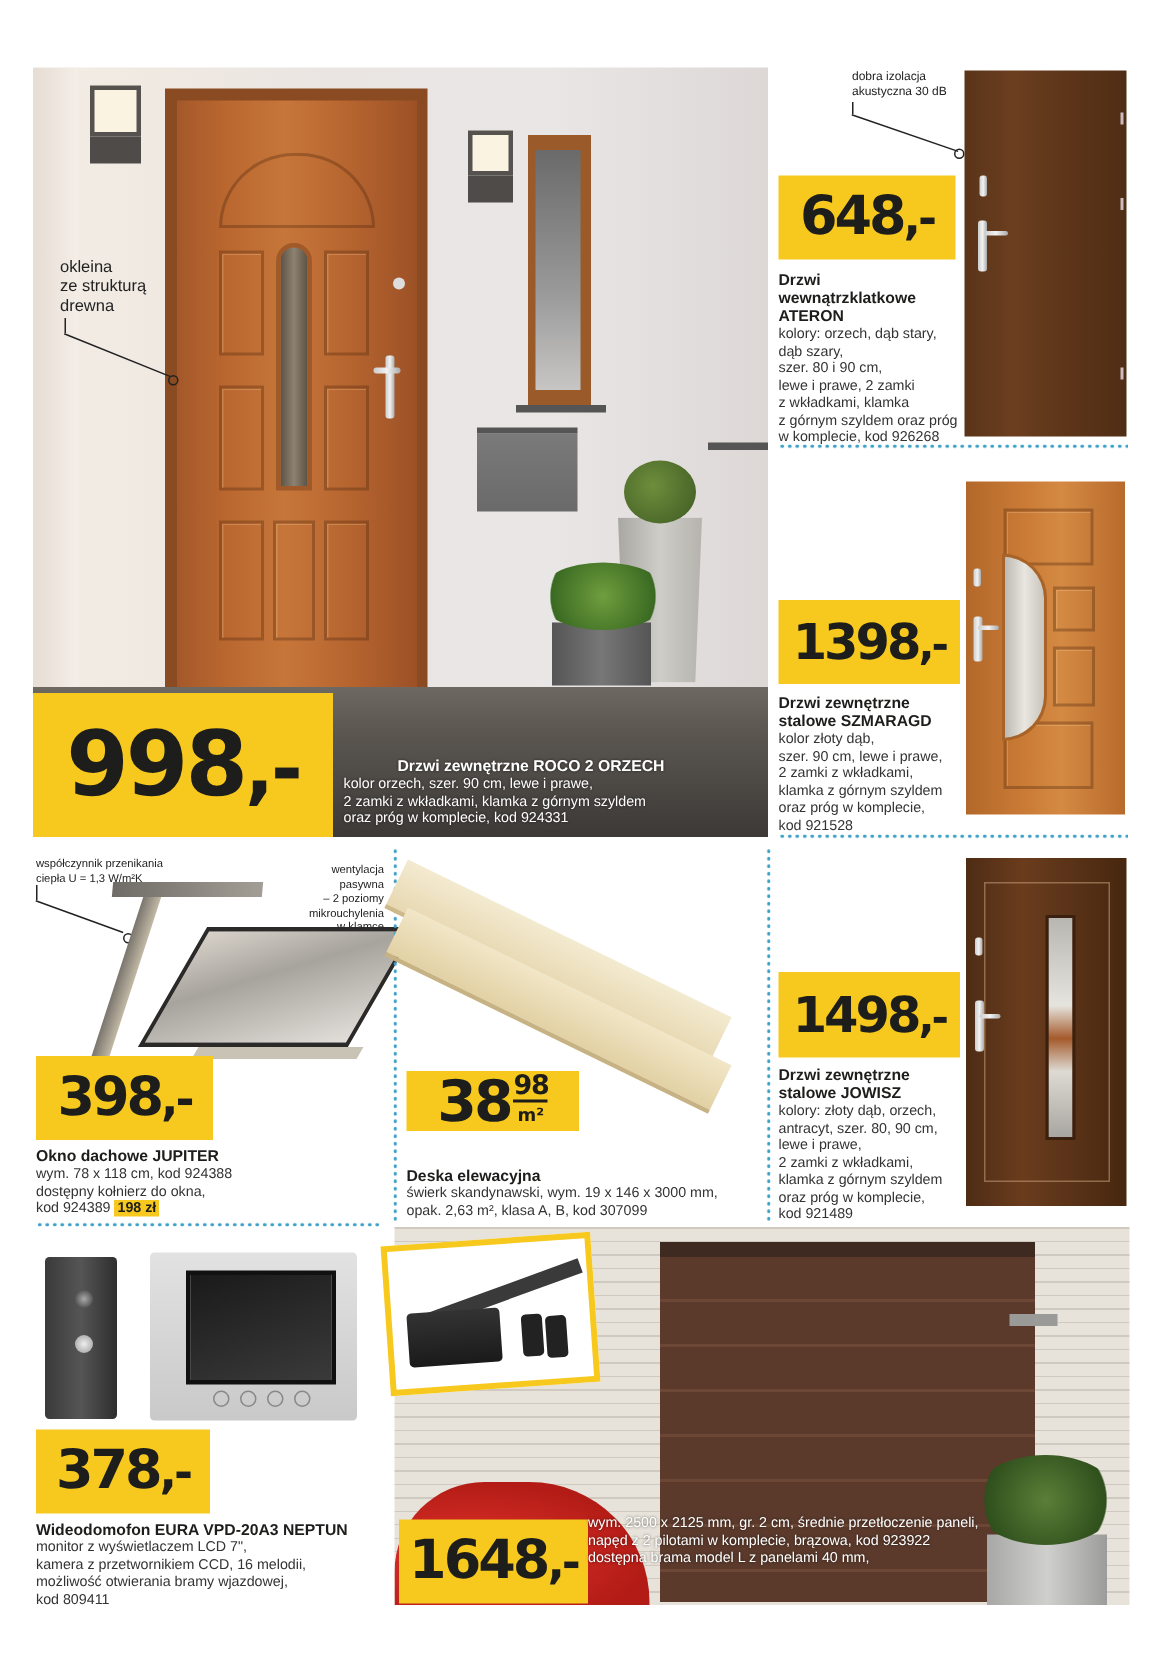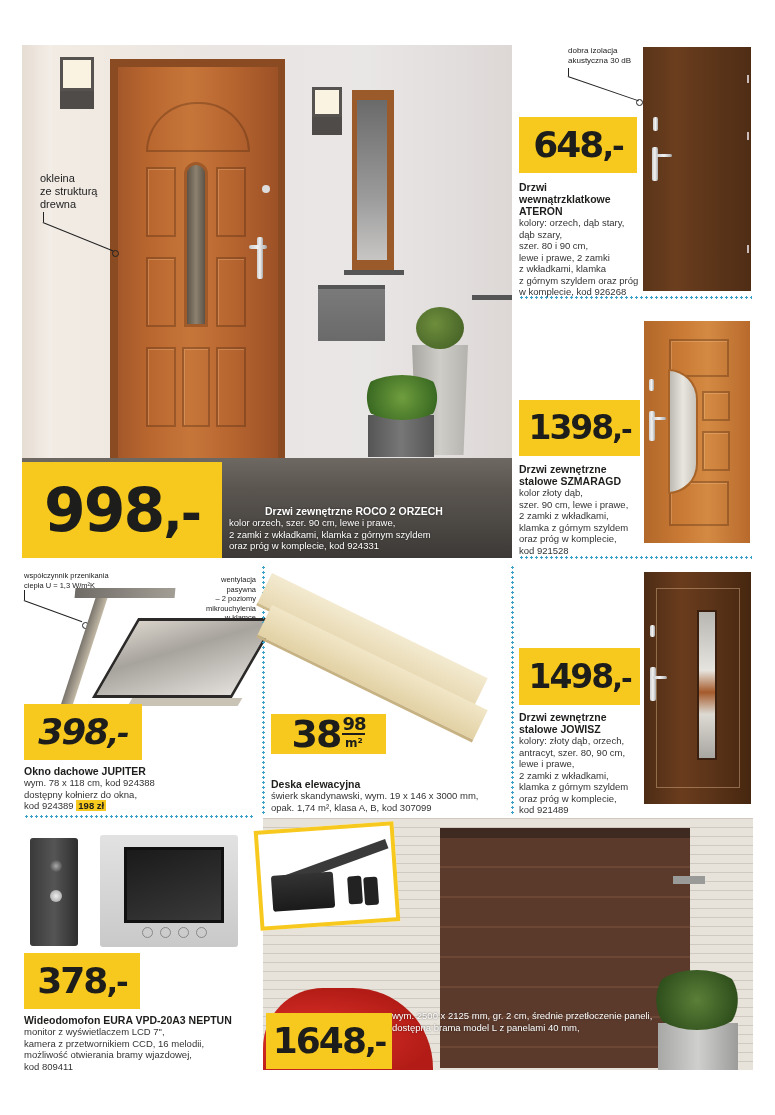--- a/index.html
+++ b/index.html
@@ -175,21 +175,21 @@
 <div class="abs" style="left:256px;top:623px;width:1px;height:14px;background:#222;"></div>
 <div class="callout-line" style="left:256px;top:637px;width:30px;transform:rotate(140deg);"></div>
 <div class="callout-dot" style="left:220px;top:654px;"></div>
 
 <div class="abs" style="left:70px;top:588px;width:190px;height:155px;">
   <div class="abs" style="left:5px;top:0;width:100px;height:10px;background:linear-gradient(90deg,#6f6b66,#a39e95);transform:skewX(-5deg);"></div>
   <div class="abs" style="left:6px;top:10px;width:12px;height:120px;background:linear-gradient(90deg,#7a756d,#c2b8a5);transform:skewX(-18deg);"></div>
   <div class="abs" style="left:45px;top:30px;width:140px;height:80px;background:linear-gradient(160deg,#d8d2c9,#a7a39d 40%,#e2dfda);border:3px solid #2b2a28;transform:skewX(-30deg);"></div>
   <div class="abs" style="left:60px;top:110px;width:110px;height:8px;background:#c9c3b5;transform:skewX(-30deg);"></div>
 </div>
-<div class="price-box" style="left:24px;top:704px;width:118px;height:56px;font-style:italic;">
+<div class="price-box" style="left:24px;top:704px;width:118px;height:56px;">
   <span class="price" style="font-size:36px;"><span>398</span><span class="suffix">,-</span></span>
 </div>
 <div class="abs" style="left:24px;top:765px;width:230px;">
   <div class="title">Okno dachowe JUPITER</div>
   <div class="desc">wym. 78 x 118 cm, kod 924388</div>
   <div class="desc">dostępny kołnierz do okna,</div>
   <div class="desc"><span>kod 924389</span> <span class="badge">198 zł</span></div>
 </div>
 <div class="dots-h" style="left:24px;top:815px;width:230px;"></div>
 <div class="dots-v" style="left:262px;top:565px;height:250px;"></div>
@@ -203,21 +203,21 @@
     <span>38</span>
     <span style="display:flex;flex-direction:column;align-items:center;margin-left:2px;">
       <span style="font-size:18px;letter-spacing:-1px;border-bottom:2px solid #1d1d1b;line-height:18px;">98</span>
       <span style="font-size:12px;letter-spacing:0;margin-top:2px;">m²</span>
     </span>
   </span>
 </div>
 <div class="abs" style="left:271px;top:778px;width:240px;">
   <div class="title">Deska elewacyjna</div>
   <div class="desc">świerk skandynawski, wym. 19 x 146 x 3000 mm,</div>
-  <div class="desc">opak. 1,74 m², klasa A, B, kod 307099</div>
+  <div class="desc">opak. 2,63 m², klasa A, B, kod 307099</div>
 </div>
 <div class="dots-v" style="left:511px;top:565px;height:250px;"></div>
 
 <div class="abs wood-walnut" style="left:644px;top:572px;width:107px;height:232px;">
   <div class="abs" style="left:12px;top:16px;width:84px;height:200px;border:1px solid rgba(210,170,130,.5);"></div>
   <div class="abs" style="left:53px;top:38px;width:20px;height:150px;background:linear-gradient(180deg,#b8b6b0,#e6e4de 40%,#a55a2b 55%,#dcdad3 70%,#a8a6a0);border:2px solid #3b200f;"></div>
   <div class="handle" style="left:6px;top:53px;width:5px;height:12px;"></div>
   <div class="handle" style="left:6px;top:95px;width:6px;height:34px;"></div>
   <div class="handle" style="left:9px;top:104px;width:14px;height:3px;"></div>
 </div>
@@ -269,14 +269,15 @@
   <div class="abs" style="left:20px;top:28px;width:110px;height:10px;background:#3a3a3a;transform:rotate(-16deg);"></div>
   <div class="abs" style="left:10px;top:42px;width:62px;height:36px;background:linear-gradient(180deg,#333,#1a1a1a);border-radius:3px;"></div>
   <div class="abs" style="left:86px;top:48px;width:14px;height:28px;background:#222;border-radius:3px;"></div>
   <div class="abs" style="left:102px;top:50px;width:14px;height:28px;background:#222;border-radius:3px;"></div>
 </div>
 <div class="price-box" style="left:266px;top:1013px;width:126px;height:56px;">
   <span class="price" style="font-size:36px;"><span>1648</span><span class="suffix">,-</span></span>
 </div>
 <div class="abs" style="left:392px;top:1010px;width:340px;">
   <div class="desc-white">wym. 2500 x 2125 mm, gr. 2 cm, średnie przetłoczenie paneli,</div>
+  <div class="desc-white">napęd z 2 pilotami w komplecie, brązowa, kod 923922</div>
   <div class="desc-white">dostępna brama model L z panelami 40 mm,</div>
 </div>
 
 </body></html>

